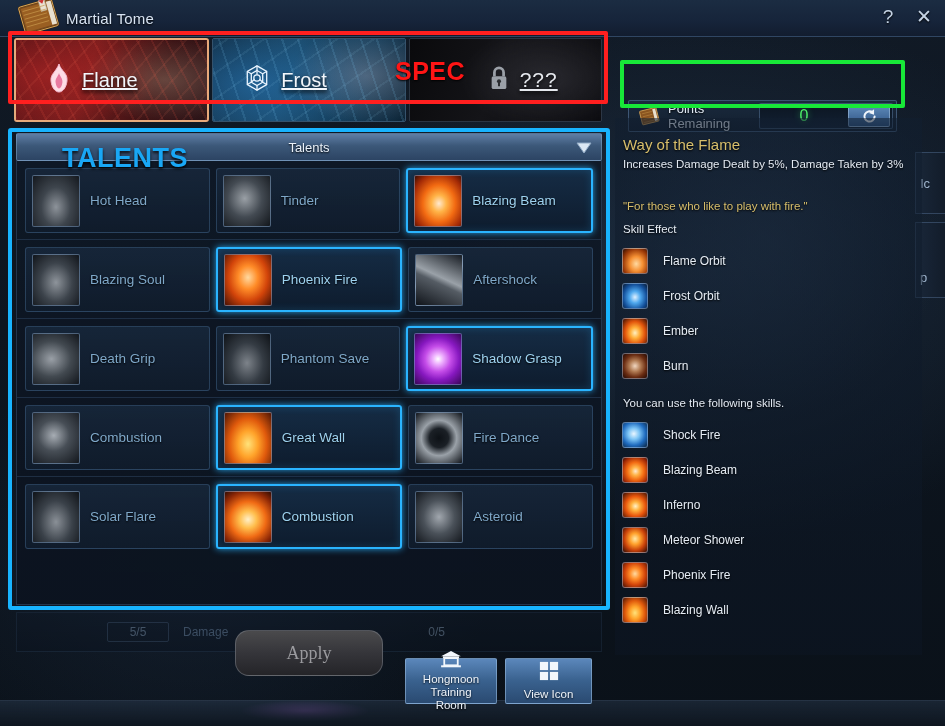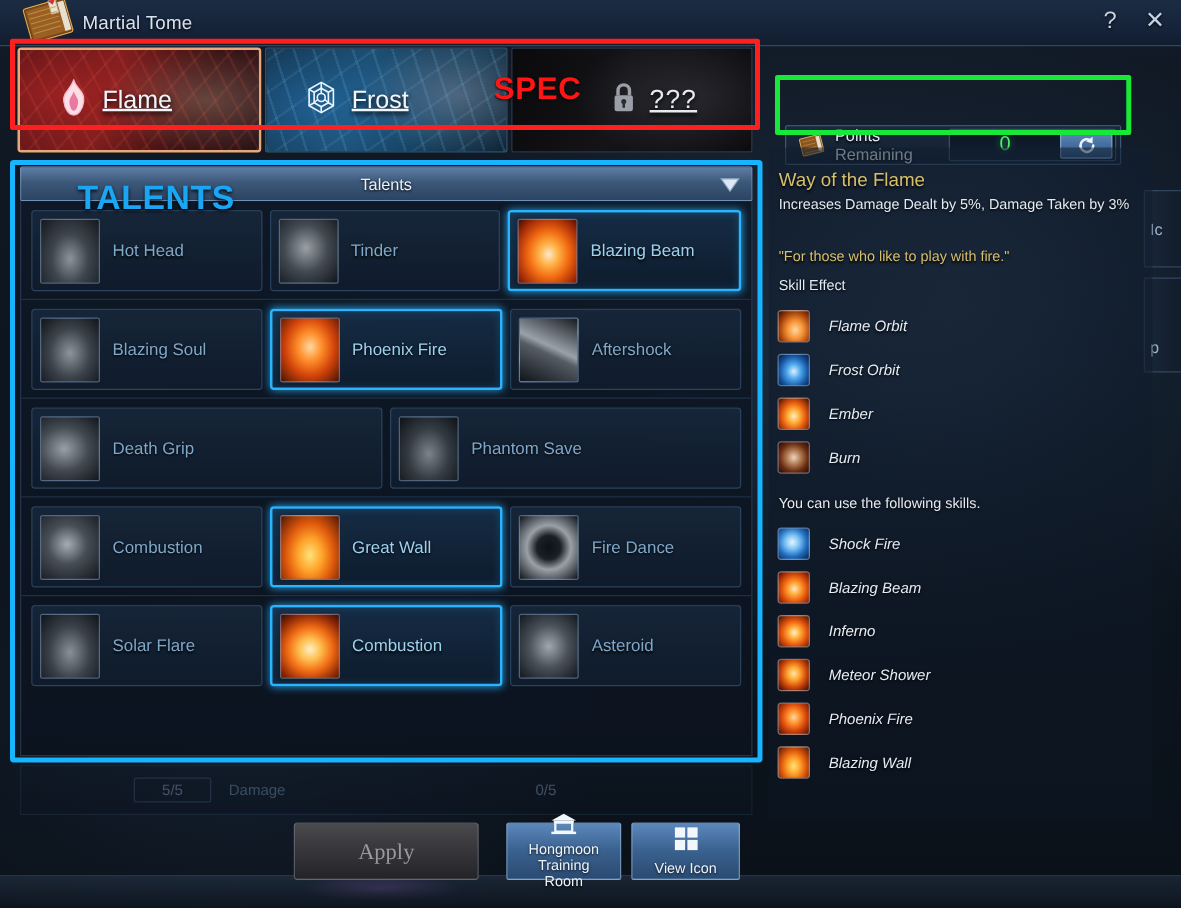--- a/index.html
+++ b/index.html
@@ -143,23 +143,23 @@
   .ghost-row { position:absolute; left:16px; top:612px; width:586px; height:40px;
     background: linear-gradient(180deg, rgba(16,26,40,0.75), rgba(11,19,31,0.8));
     border:1px solid rgba(60,88,122,0.35); display:flex; align-items:center;
     opacity:.55; overflow:hidden; }
   .ghost-chip { margin-left:90px; width:62px; height:20px; border:1px solid rgba(90,120,155,0.45);
     border-radius:2px; color:#6d8299; font-size:12px; text-align:center; line-height:18px; }
   .ghost-txt { margin-left:14px; color:#5d7590; font-size:12px; }
   .ghost-chip2 { margin-left:200px; color:#6d8299; font-size:12px; }
 
   
-  .btn-apply { position:absolute; left:235px; top:658px; width:148px; height:46px;
+  .btn-apply { position:absolute; left:235px; top:630px; width:148px; height:46px;
     background: linear-gradient(180deg,#4a4a4c 0%, #35353a 50%, #242428 100%);
-    border:1px solid rgba(120,125,135,0.55); border-radius:3px;
+    border:1px solid rgba(120,125,135,0.55); border-radius:14px;
     color:#9a9a9e; font-size:18px; display:flex; align-items:center; justify-content:center;
     font-family:"Liberation Serif", serif; }
   .btn-blue { position:absolute; height:46px; border-radius:2px; cursor:pointer;
     background: linear-gradient(180deg,#5b87bb 0%, #3a628f 48%, #2a4a71 100%);
     border:1px solid rgba(150,185,220,0.6);
     display:flex; flex-direction:column; align-items:center; justify-content:center;
     color:#eef4fb; font-size:11.5px; line-height:13px; text-align:center;
     text-shadow:0 1px 2px rgba(0,0,0,.8); }
   .btn-hongmoon { left:405px; top:658px; width:92px; }
   .btn-viewicon { left:505px; top:658px; width:87px; }
@@ -168,21 +168,21 @@
   .info-panel { position:absolute; left:615px; top:118px; width:307px; height:537px;
     background: linear-gradient(180deg, rgba(17,30,47,0.55) 0%, rgba(12,21,34,0.6) 100%); }
   .info-title { color:#d8bf6c; font-size:15px; margin:18px 0 0 8px; text-shadow:0 1px 2px #000; }
   .info-sub { color:#e3eaf3; font-size:11.5px; margin:5px 0 0 8px; text-shadow:0 1px 2px #000; }
   .info-quote { color:#d8bf6c; font-size:11.5px; margin:30px 0 0 8px; text-shadow:0 1px 2px #000; }
   .info-sec { color:#e3eaf3; font-size:11.5px; margin:11px 0 0 8px; text-shadow:0 1px 2px #000; }
   .skill-list { margin:8px 0 0 7px; }
   .skill-item { display:flex; align-items:center; height:35px; }
   .skill-icon { width:26px; height:26px; border-radius:3px; border:1px solid rgba(150,170,195,0.55);
     overflow:hidden; position:relative; }
-  .skill-name { margin-left:15px; color:#e6edf5; font-size:12px; text-shadow:0 1px 2px #000;font-style:italic; }
+  .skill-name { margin-left:15px; color:#e6edf5; font-size:12px; text-shadow:0 1px 2px #000; }
   .info-note { color:#e3eaf3; font-size:11.5px; margin:14px 0 0 8px; text-shadow:0 1px 2px #000; }
 </style>
 </head>
 <body>
 
 <div id="app">
 
   <div class="bg-deco bg-blob1"></div>
   <div class="bg-deco bg-purple"></div>
   <div class="bg-deco bg-strip"></div>
@@ -336,20 +336,24 @@
       </div>
       <div class="talent-row">
         <div class="talent-cell">
           <div class="t-icon" style="background: radial-gradient(at 40% 50%, rgb(154, 160, 167) 0%, rgb(66, 73, 80) 50%, rgb(18, 22, 28) 100%);"></div>
           <div class="t-name">Death Grip</div>
         </div>
         <div class="talent-cell">
           <div class="t-icon" style="background: radial-gradient(at 50% 58%, rgb(125, 131, 138) 0%, rgb(52, 59, 67) 50%, rgb(14, 18, 23) 100%);"></div>
           <div class="t-name">Phantom Save</div>
         </div>
+        <div class="talent-cell sel">
+          <div class="t-icon" style="background: radial-gradient(circle, rgb(255, 255, 255) 0%, rgb(240, 182, 255) 14%, rgb(196, 76, 232) 38%, rgb(135, 24, 192) 62%, rgb(58, 6, 89) 100%);"></div>
+          <div class="t-name">Shadow Grasp</div>
+        </div>
       </div>
       <div class="talent-row">
         <div class="talent-cell">
           <div class="t-icon" style="background: radial-gradient(circle at 45% 45%, rgb(167, 173, 180) 0%, rgb(71, 78, 86) 42%, rgb(19, 23, 29) 100%);"></div>
           <div class="t-name">Combustion</div>
         </div>
         <div class="talent-cell sel">
           <div class="t-icon" style="background: radial-gradient(at 50% 62%, rgb(255, 226, 122) 0%, rgb(255, 163, 42) 30%, rgb(224, 90, 12) 58%, rgb(81, 22, 4) 100%);"></div>
           <div class="t-name">Great Wall</div>
         </div>

